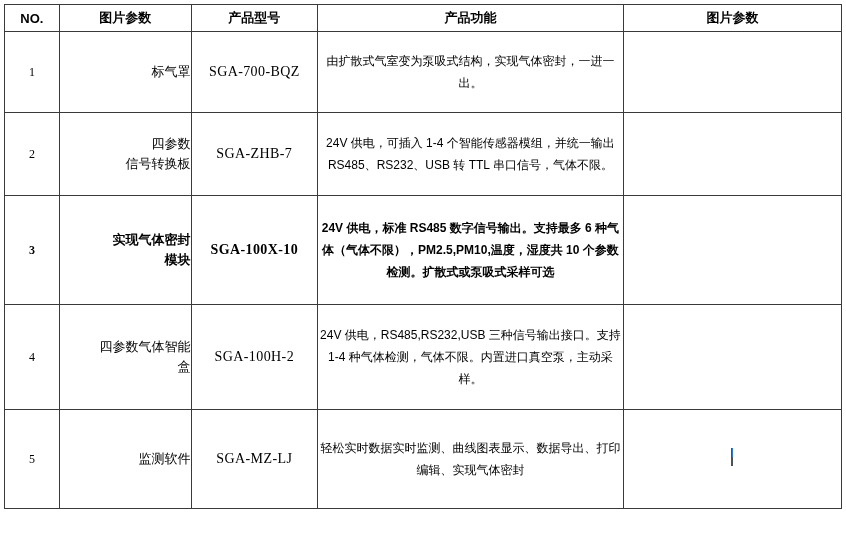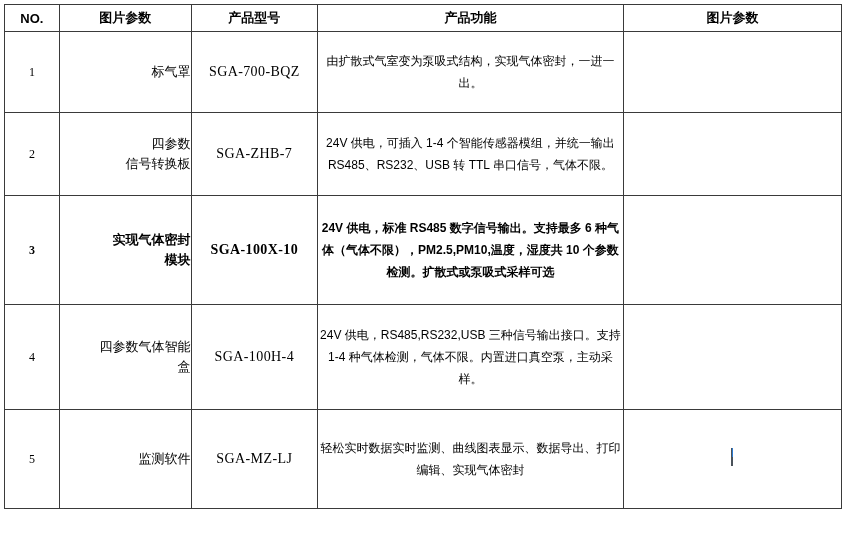--- a/index.html
+++ b/index.html
@@ -240,21 +240,21 @@
           </span>
         </td>
       </tr>
 
       <tr class="row-4">
         <td class="cell-no">4</td>
         <td class="cell-name">
           <span class="name-line">四参数气体智能</span>
           <span class="name-line">盒</span>
         </td>
-        <td class="cell-model">SGA-100H-4</td>
+        <td class="cell-model">SGA-100H-2</td>
         <td class="cell-func">24V 供电，RS485,RS232,USB 三种信号输出接口。支持 1-4 种气体检测，气体不限。内置进口真空泵，主动采样。</td>
         <td class="cell-img">
           <span class="img-wrap">
             <span class="whitebox">
               
               
               
               
               
               

